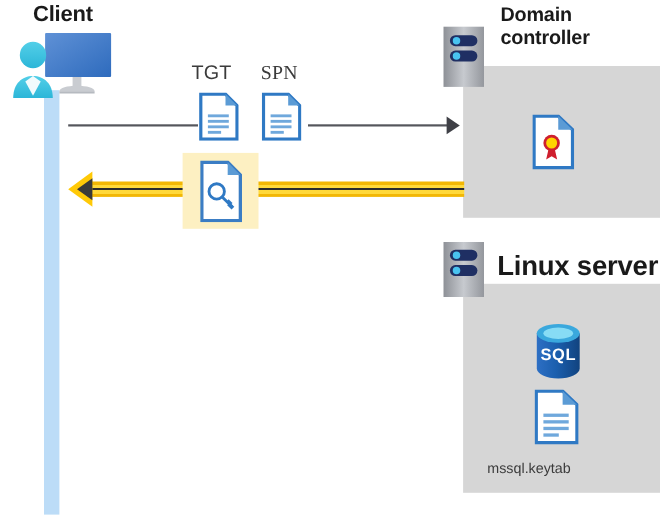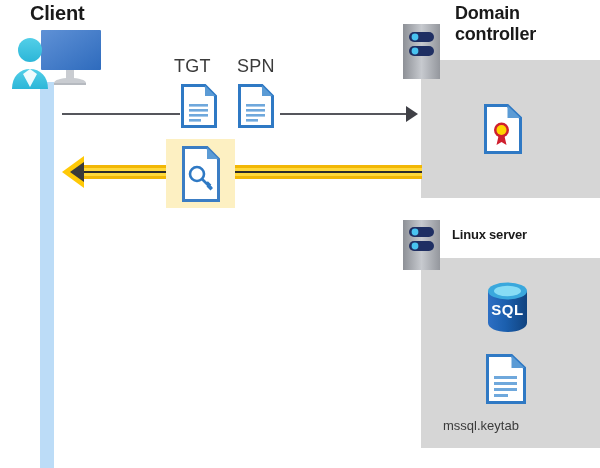--- a/index.html
+++ b/index.html
@@ -6,24 +6,24 @@
   body{width:600px;height:468px;position:relative;overflow:hidden;
        font-family:"Liberation Sans","DejaVu Sans",sans-serif;
        -webkit-font-smoothing:antialiased;}
   .stage{position:absolute;left:0;top:0;width:600px;height:328px;}
   .abs{position:absolute;}
 
   
   .title{font-weight:bold;color:#1a1a1a;line-height:1.15;}
   .client-title{left:30px;top:2px;font-size:20px;letter-spacing:-0.2px;}
   .dc-title{left:455px;top:3px;font-size:18px;width:140px;letter-spacing:-0.2px;}
-  .ls-title{left:452px;top:228px;font-size:13px;letter-spacing:-0.2px;}
+  .ls-title{left:452px;top:228px;font-size:25px;letter-spacing:-0.2px;}
   .tok-label{font-size:18px;color:#3b3b3b;letter-spacing:0.2px;}
   .tgt-label{left:174px;top:56px;}
-  .spn-label{left:237px;top:56px;}
+  .spn-label{left:237px;top:56px;font-family:Liberation Serif, serif;}
   .keytab-label{left:443px;top:418px;font-size:13px;color:#3b3b3b;}
 
   
   .panel{background:#d6d6d6;}
   .dc-panel{left:421px;top:60px;width:179px;height:138px;}
   .ls-panel{left:421px;top:258px;width:179px;height:190px;}
 
   
   .lifeline{left:40px;top:82px;width:14px;height:386px;background:#bcdcf7;}
 
@@ -52,21 +52,21 @@
 
   
   .ico{display:block;}
   .i-client{left:8px;top:27px;}
   .i-tgt{left:181px;top:84px;}
   .i-spn{left:238px;top:84px;}
   .i-key{left:182px;top:146px;}
   .i-srv-dc{left:403px;top:24px;}
   .i-srv-ls{left:403px;top:220px;}
   .i-cert{left:484px;top:104px;}
-  .i-sql{left:484px;top:281px;}
+  .i-sql{left:484px;top:293px;}
   .i-doc{left:486px;top:354px;}
 </style>
 </head>
 <body>
 
 <div class="stage">
 
   <div class="abs panel dc-panel"></div>
   <div class="abs panel ls-panel"></div>
 

